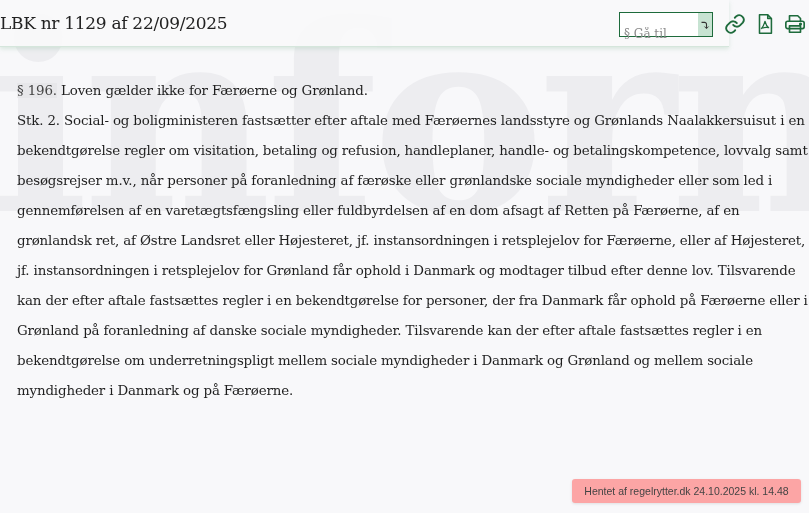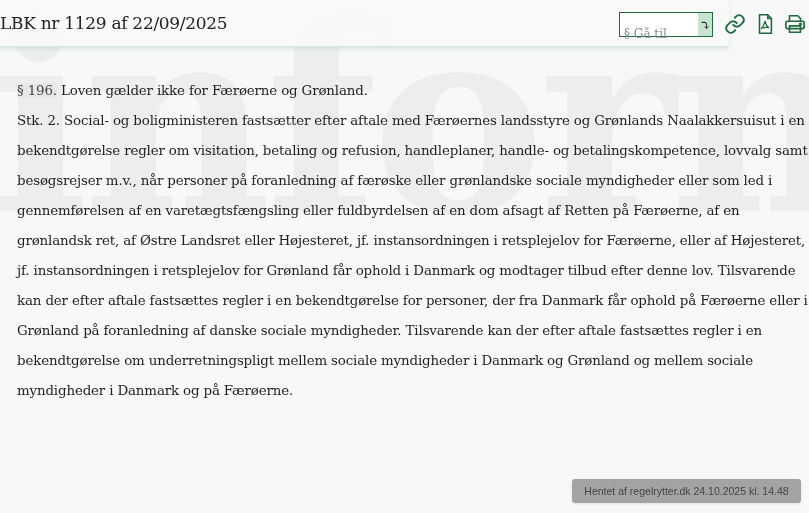--- a/index.html
+++ b/index.html
@@ -111,21 +111,21 @@
       color: #444;
       background: rgba(225,225,228,0.5);
     }
     .stk { }
     .footer-badge {
       position: absolute;
       left: 572px;
       top: 479px;
       width: 229px;
       height: 24px;
-      background: #a3a3a3;
+      background: #fca5a5;
       border-radius: 3px;
       box-shadow: 0 1px 3px rgba(0,0,0,0.10);
       font-family: "Liberation Sans", "DejaVu Sans", sans-serif;
       font-size: 10.5px;
       color: #444;
       display: flex;
       align-items: center;
       justify-content: center;
       z-index: 3;
     }

